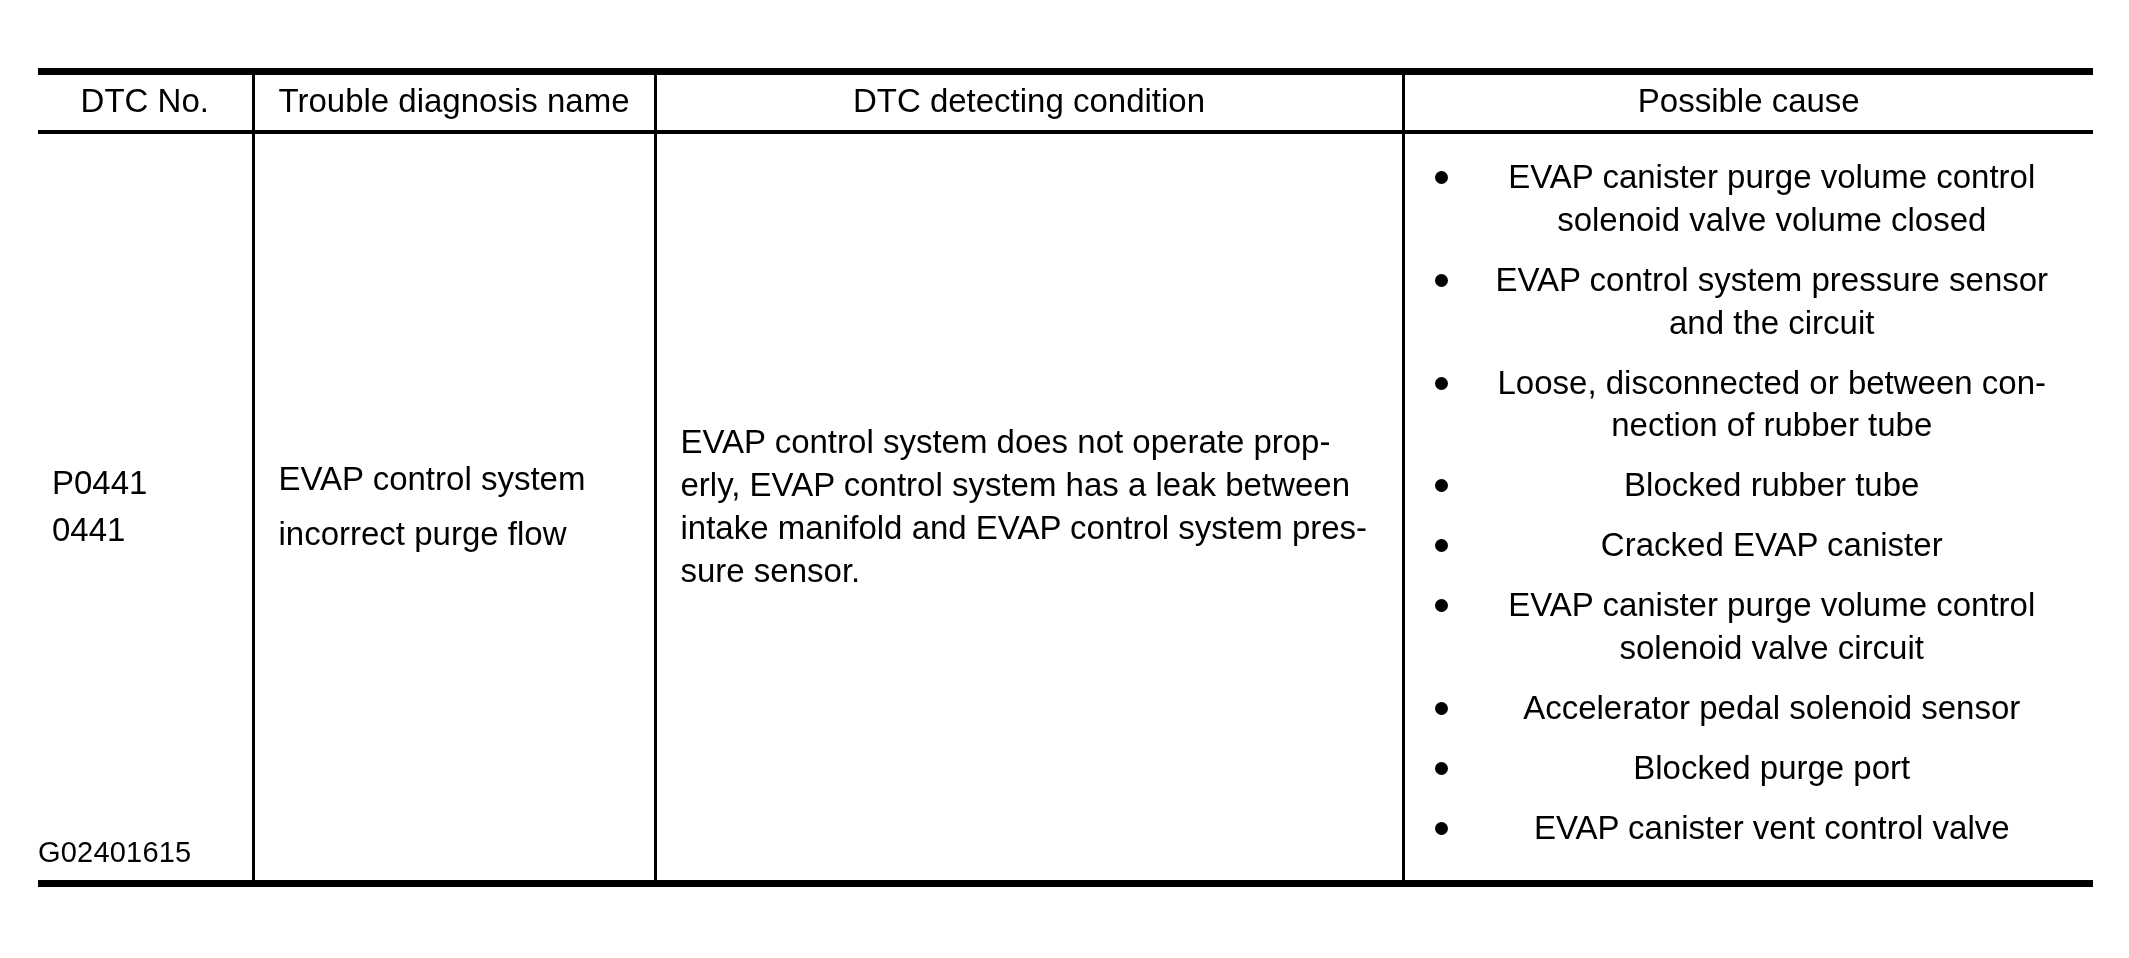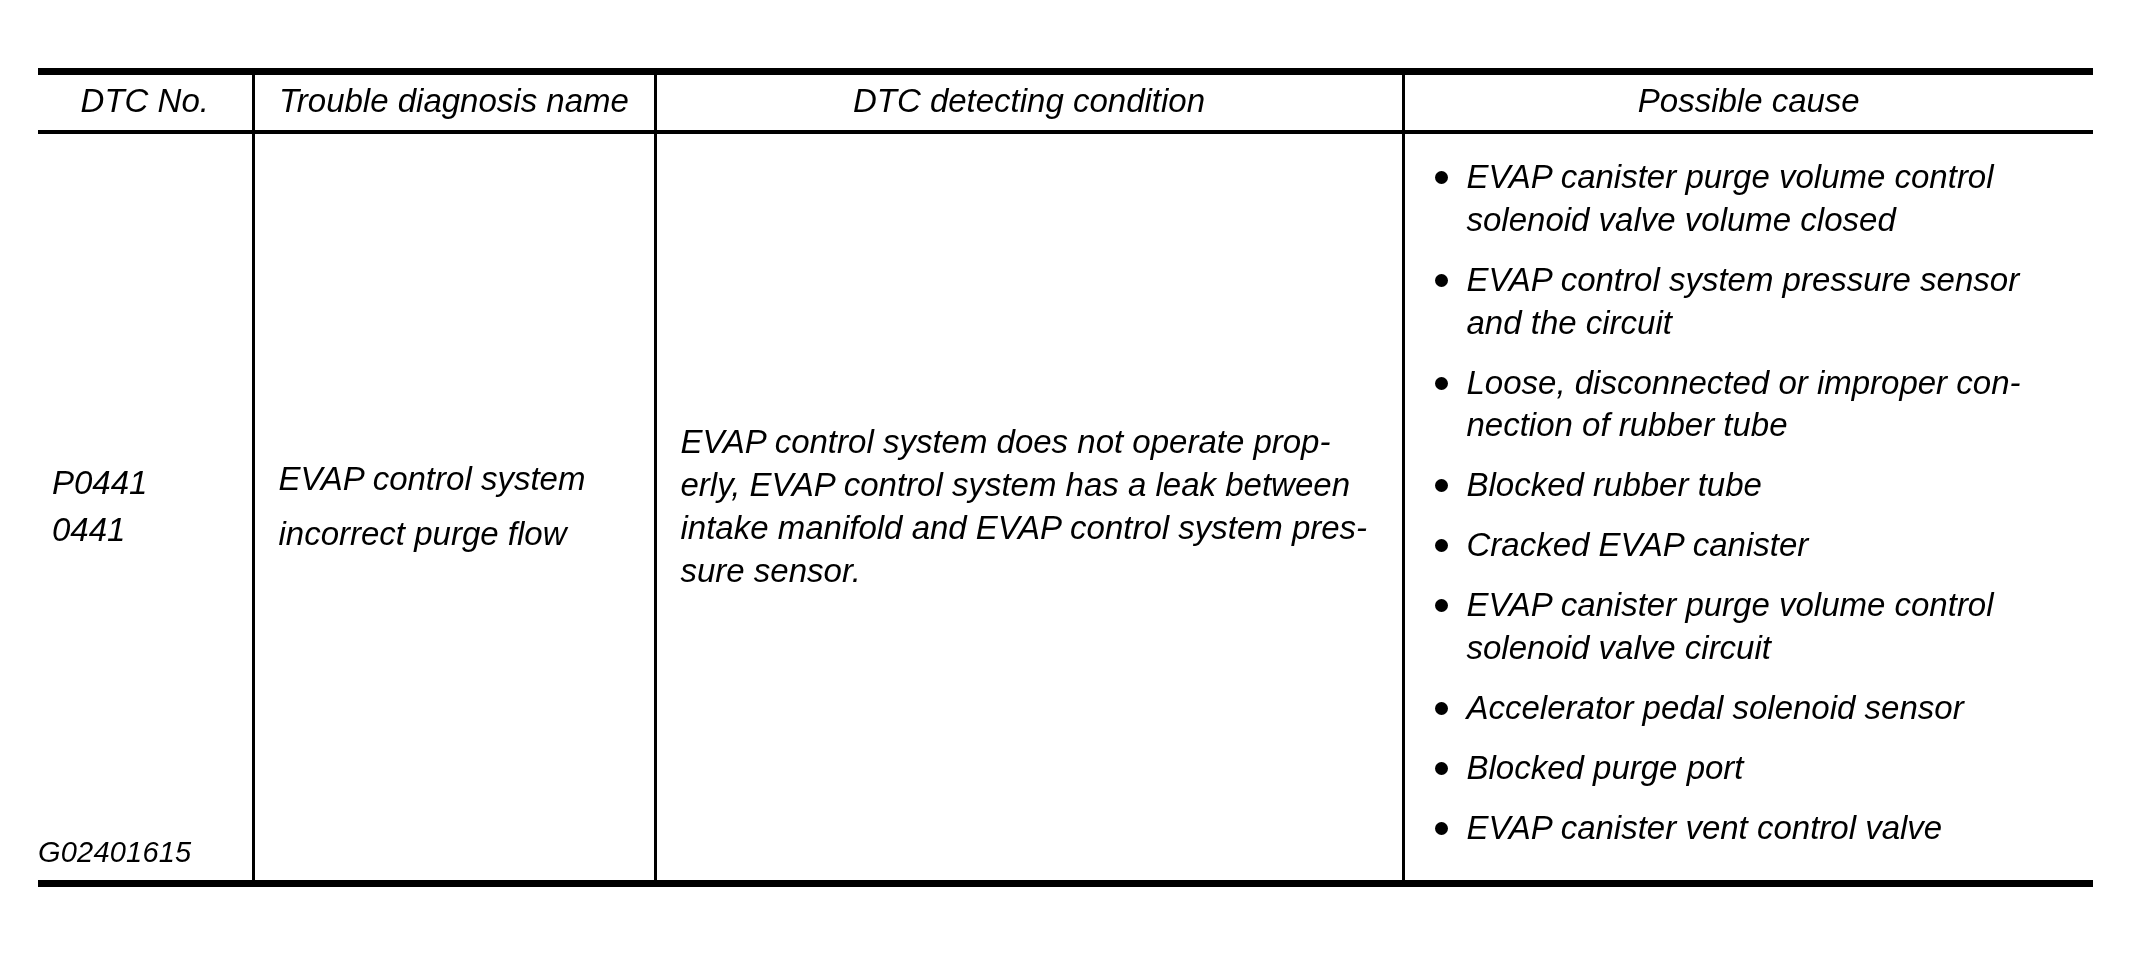--- a/index.html
+++ b/index.html
@@ -15,21 +15,20 @@
     color: #000000;
     -webkit-font-smoothing: none;
     overflow: hidden;
   }
 
   .page {
     position: relative;
     width: 2129px;
     height: 958px;
     box-sizing: border-box;
-    font-style: italic;
   }
 
   
   .dtc-table {
     position: absolute;
     left: 38px;
     top: 68px;
     width: 2055px;
     border-collapse: collapse;
     table-layout: fixed;
@@ -96,20 +95,21 @@
     list-style: none;
     margin: 0;
     padding: 0;
   }
   ul.cause-list > li {
     position: relative;
     padding-left: 34px;
     margin: 0 0 17px 0;
     font-size: 33px;
     line-height: 1.30;
+    text-align: center;
   }
   ul.cause-list > li:last-child { margin-bottom: 8px; }
 
   ul.cause-list > li .bullet-dot {
     position: absolute;
     left: 2px;
     top: 15px;
     width: 13px;
     height: 13px;
     background: #000;
@@ -190,21 +190,21 @@
                   <span class="cause-line">EVAP canister purge volume control</span>
                   <span class="cause-line">solenoid valve volume closed</span>
                 </li>
                 <li>
                   <span class="bullet-dot"></span>
                   <span class="cause-line">EVAP control system pressure sensor</span>
                   <span class="cause-line">and the circuit</span>
                 </li>
                 <li>
                   <span class="bullet-dot"></span>
-                  <span class="cause-line">Loose, disconnected or improper con-</span>
+                  <span class="cause-line">Loose, disconnected or between con-</span>
                   <span class="cause-line">nection of rubber tube</span>
                 </li>
                 <li>
                   <span class="bullet-dot"></span>
                   <span class="cause-line">Blocked rubber tube</span>
                 </li>
                 <li>
                   <span class="bullet-dot"></span>
                   <span class="cause-line">Cracked EVAP canister</span>
                 </li>

